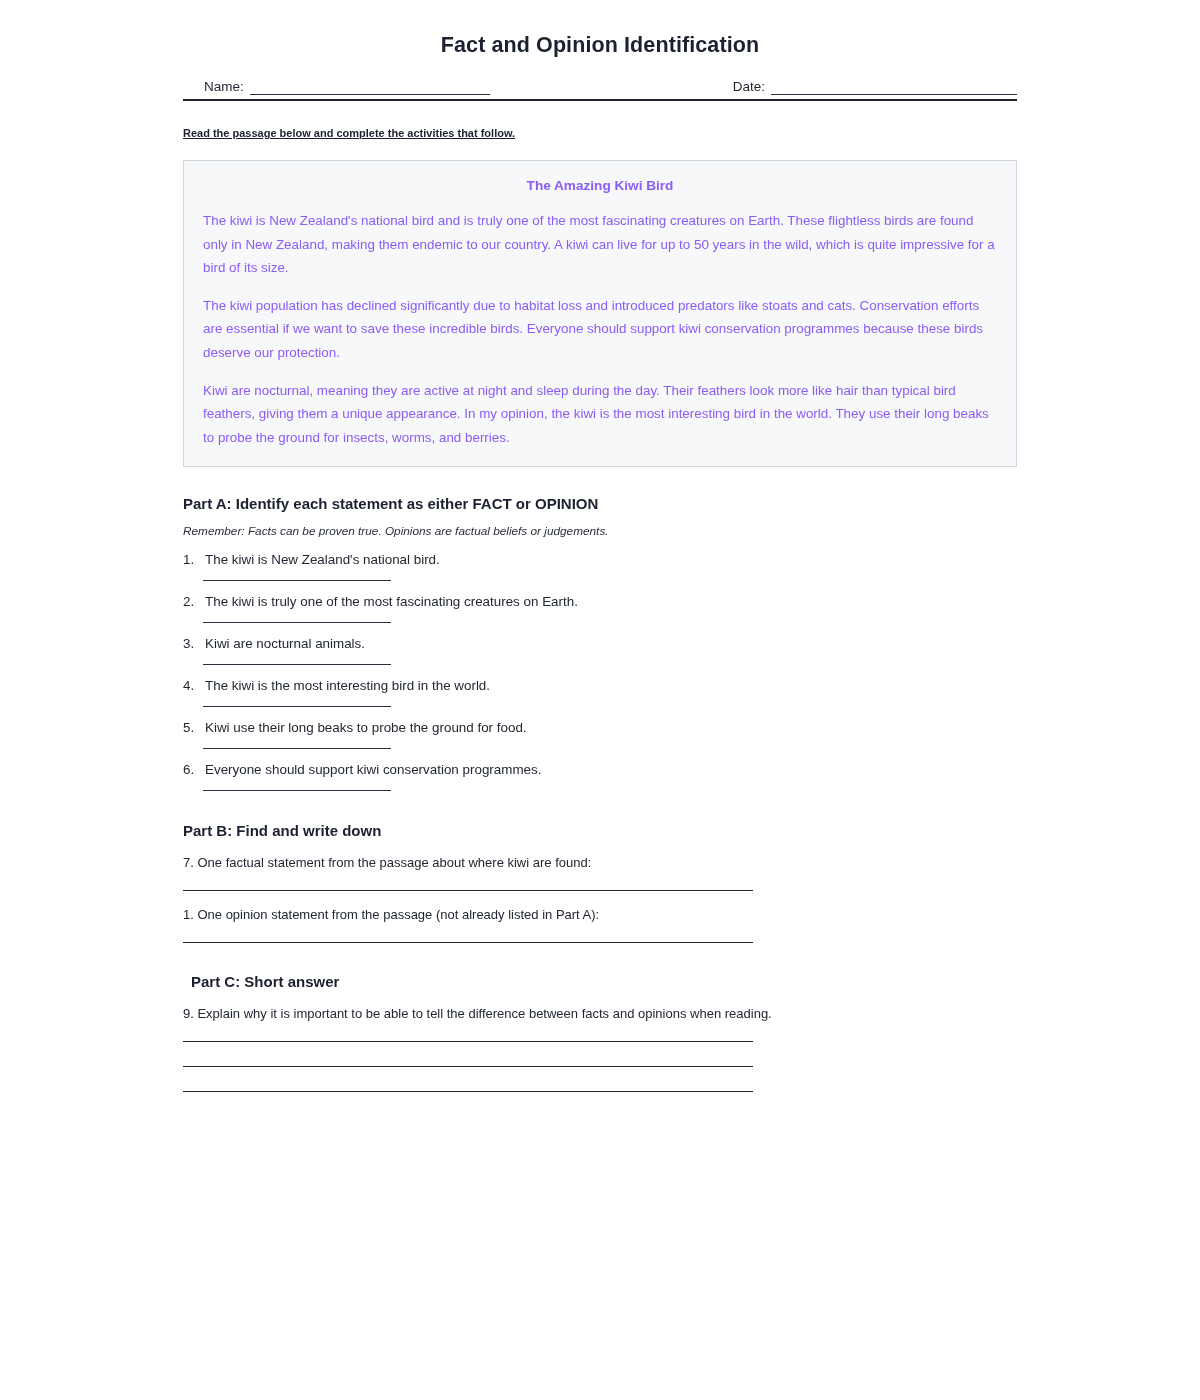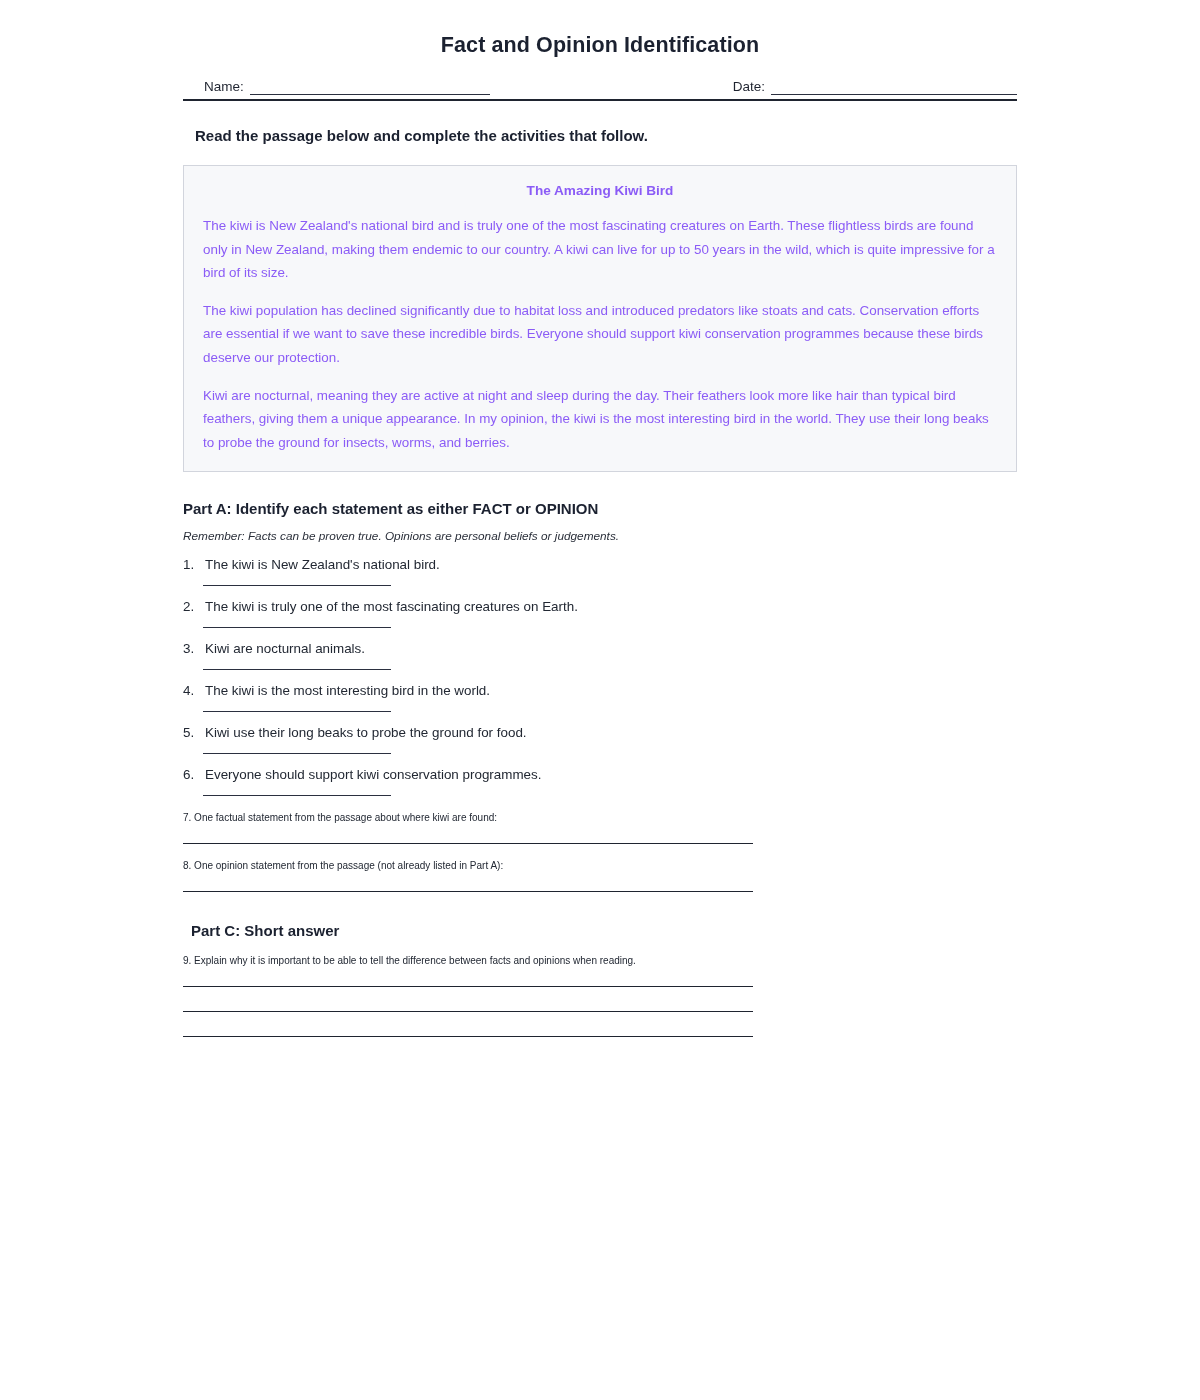--- a/index.html
+++ b/index.html
@@ -62,24 +62,25 @@
 
   .header-divider {
     margin-top: 4px;
     border: 0;
     border-top: 2px solid #1f2430;
     width: 100%;
   }
 
   
   .instruction {
-    margin: 26px 0 0 12px;
-    font-size: 15px;
+    margin: 26px 0 0 0;
+    font-size: 11px;
     font-weight: bold;
     color: #1b2130;
+    text-decoration: underline;
   }
 
   
   .passage-box {
     margin-top: 21px;
     border: 1px solid #d2d5dd;
     background: #f7f8fa;
     padding: 17px 19px 17px 19px;
     box-sizing: border-box;
   }
@@ -144,21 +145,21 @@
     margin-top: 12px;
     margin-left: 20px;
     width: 188px;
     border-bottom: 1.3px solid #2b3040;
     height: 1px;
   }
 
   
   .prompt {
     margin: 16px 0 0 0;
-    font-size: 10px;
+    font-size: 13px;
     color: #222833;
   }
   .write-line {
     margin-top: 19px;
     width: 570px;
     border-bottom: 1.3px solid #1f2430;
     height: 1px;
   }
   .answer-lines { margin-top: 19px; }
   .answer-lines .write-line {
@@ -189,21 +190,21 @@
   <p class="instruction">Read the passage below and complete the activities that follow.</p>
 
   <div class="passage-box">
     <h2 class="passage-title">The Amazing Kiwi Bird</h2>
     <p class="passage-para">The kiwi is New Zealand's national bird and is truly one of the most fascinating creatures on Earth. These flightless birds are found only in New Zealand, making them endemic to our country. A kiwi can live for up to 50 years in the wild, which is quite impressive for a bird of its size.</p>
     <p class="passage-para">The kiwi population has declined significantly due to habitat loss and introduced predators like stoats and cats. Conservation efforts are essential if we want to save these incredible birds. Everyone should support kiwi conservation programmes because these birds deserve our protection.</p>
     <p class="passage-para">Kiwi are nocturnal, meaning they are active at night and sleep during the day. Their feathers look more like hair than typical bird feathers, giving them a unique appearance. In my opinion, the kiwi is the most interesting bird in the world. They use their long beaks to probe the ground for insects, worms, and berries.</p>
   </div>
 
   <h2 class="part-heading part-a-heading">Part A: Identify each statement as either FACT or OPINION</h2>
-  <p class="remember-note">Remember: Facts can be proven true. Opinions are personal beliefs or judgements.</p>
+  <p class="remember-note">Remember: Facts can be proven true. Opinions are factual beliefs or judgements.</p>
 
   <ol class="statement-list">
     <li class="statement-item">
       <div class="statement-row">
         <span class="statement-num">1.</span>
         <span class="statement-text">The kiwi is New Zealand's national bird.</span>
       </div>
       <div class="answer-blank"></div>
     </li>
     <li class="statement-item">
@@ -236,23 +237,24 @@
     </li>
     <li class="statement-item">
       <div class="statement-row">
         <span class="statement-num">6.</span>
         <span class="statement-text">Everyone should support kiwi conservation programmes.</span>
       </div>
       <div class="answer-blank"></div>
     </li>
   </ol>
 
+  <h2 class="part-heading part-b-heading">Part B: Find and write down</h2>
   <p class="prompt">7. One factual statement from the passage about where kiwi are found:</p>
   <div class="write-line"></div>
-  <p class="prompt">8. One opinion statement from the passage (not already listed in Part A):</p>
+  <p class="prompt">1. One opinion statement from the passage (not already listed in Part A):</p>
   <div class="write-line"></div>
 
   <h2 class="part-heading part-c-heading">Part C: Short answer</h2>
   <p class="prompt">9. Explain why it is important to be able to tell the difference between facts and opinions when reading.</p>
   <div class="answer-lines">
     <div class="write-line"></div>
     <div class="write-line"></div>
     <div class="write-line"></div>
   </div>
 

